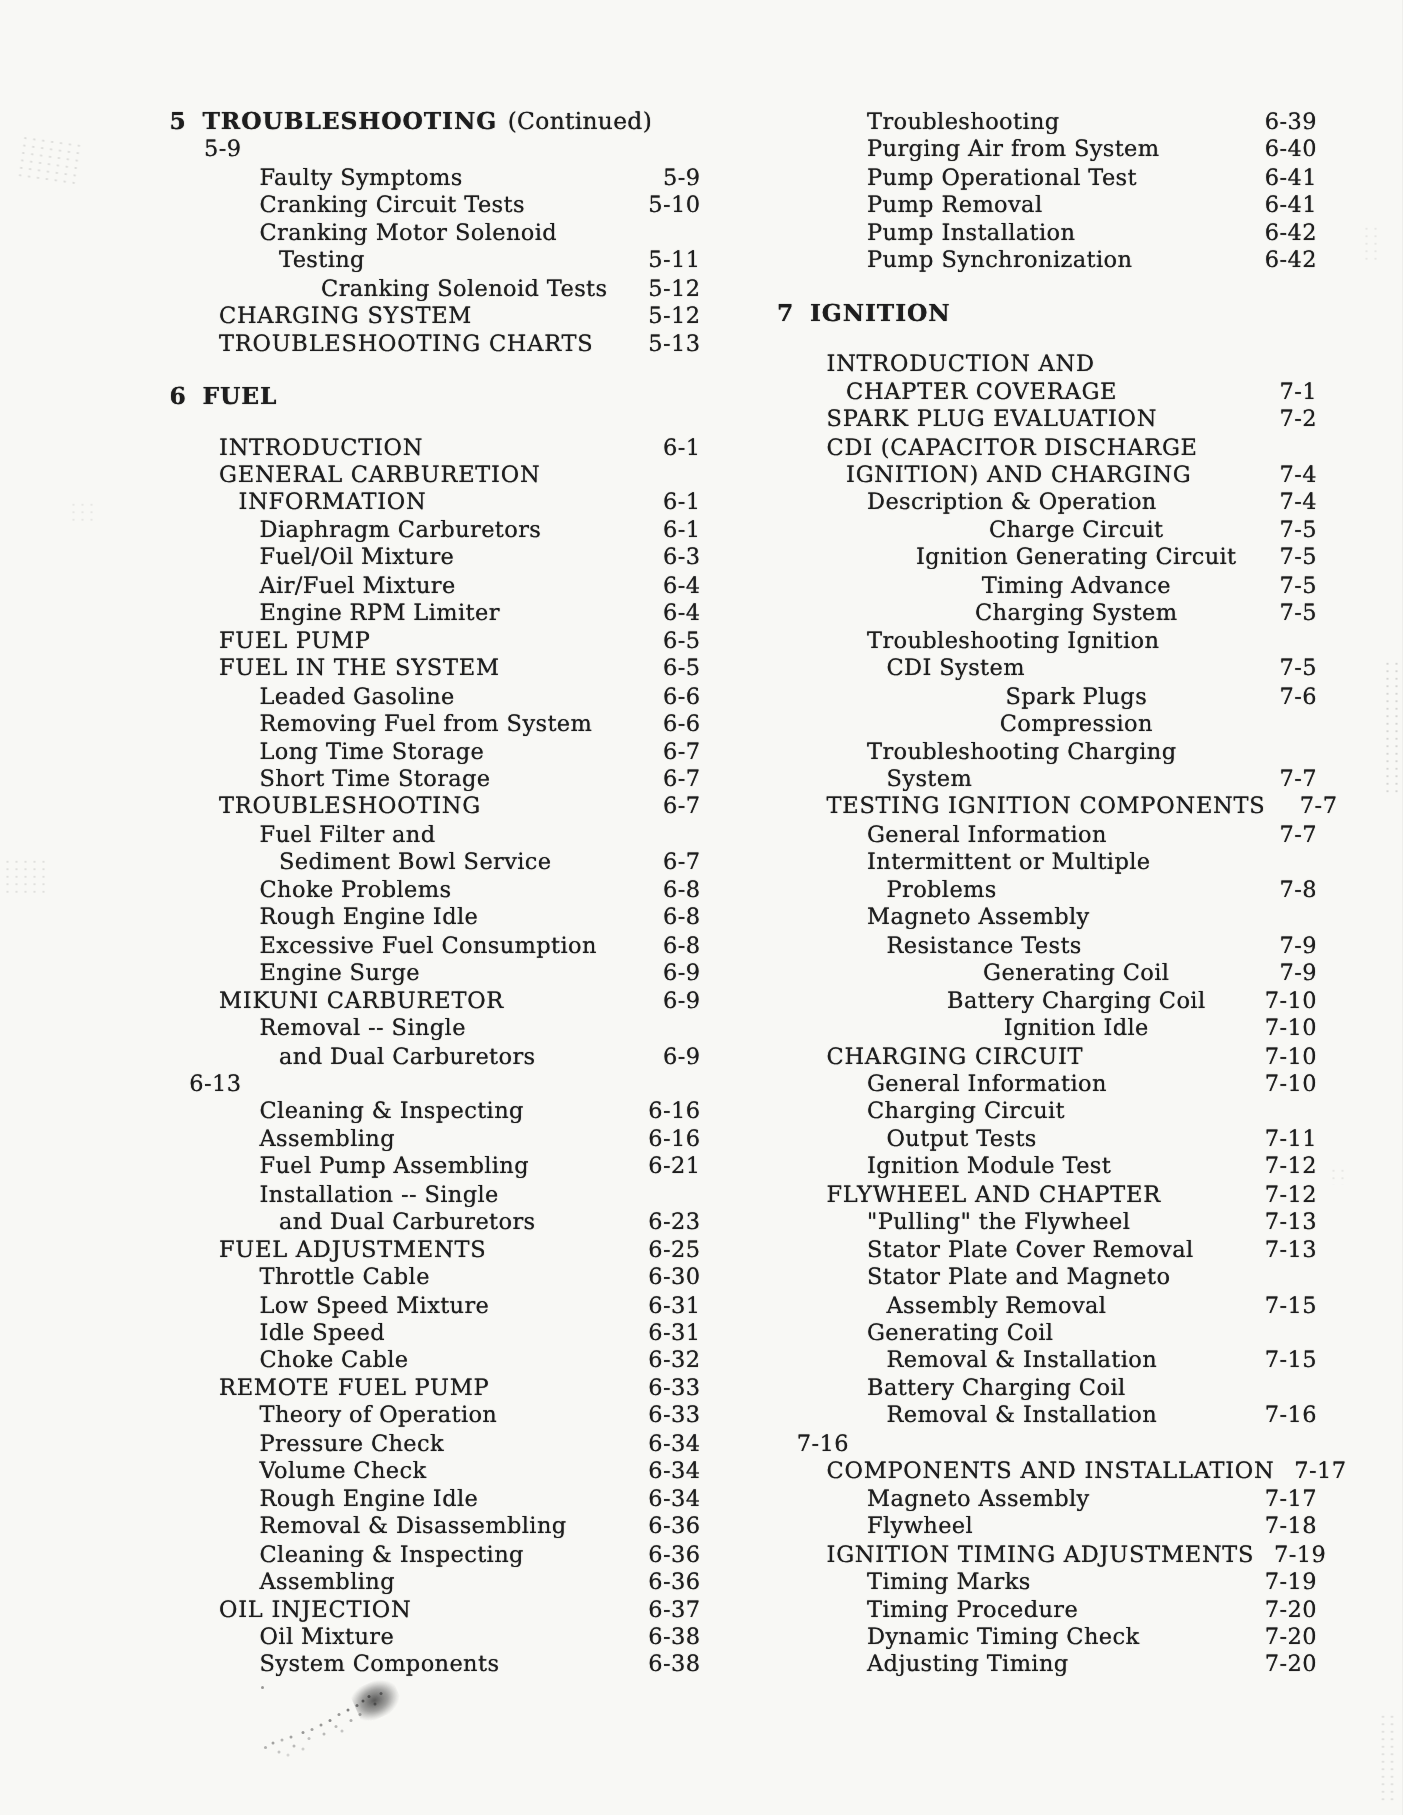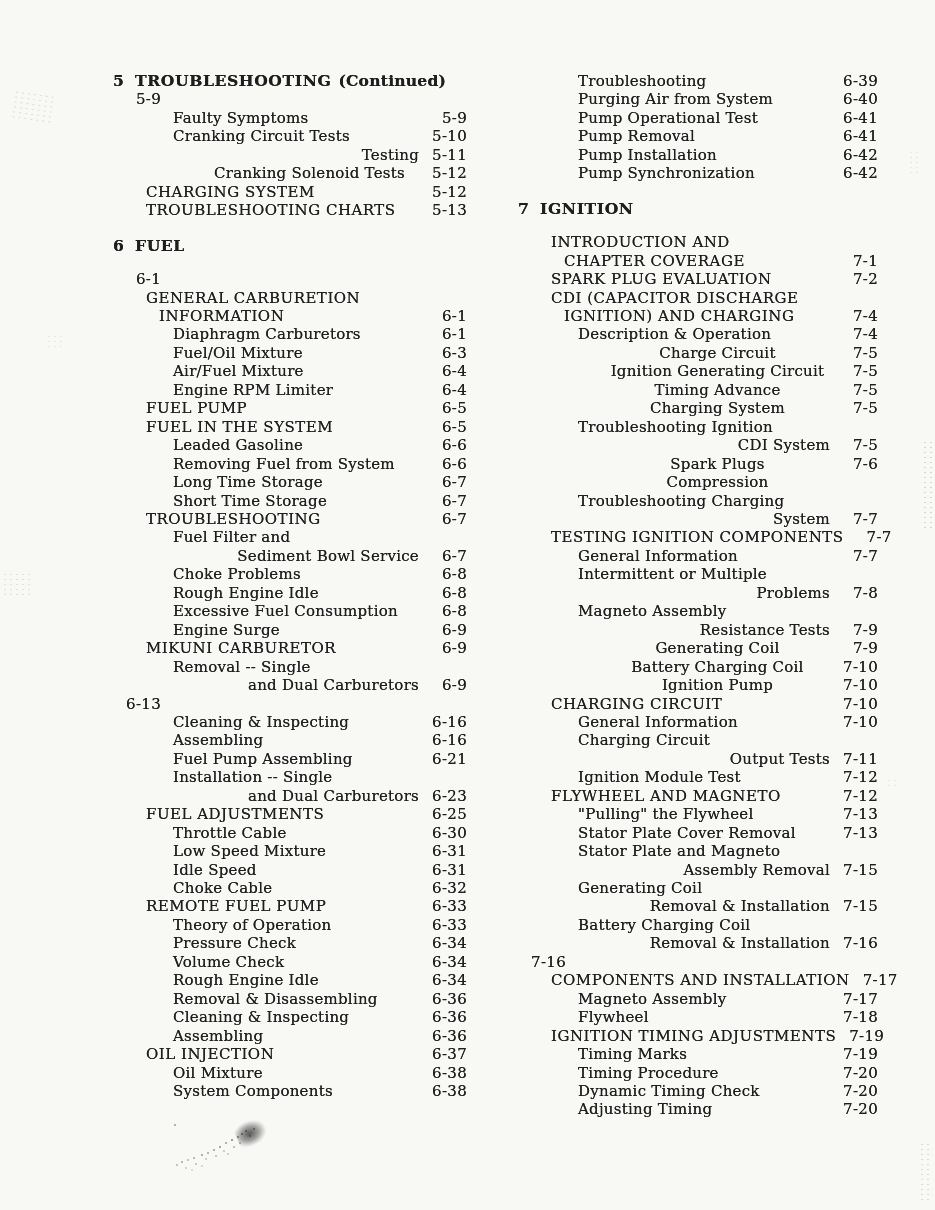--- a/index.html
+++ b/index.html
@@ -37,38 +37,38 @@
     flex:0 0 auto;
     width:48px;
     text-align:right;
     letter-spacing:0.3px;
     text-shadow:0 0 0.55px rgba(30,30,30,0.85);
   }
   
   .lv1  .label { padding-left:33px; letter-spacing:0.5px; }
   .lv1c .label { padding-left:46px; letter-spacing:0.5px; }
   .lv2  .label { padding-left:60px; }
-  .lv2c .label { padding-left:73px;text-align:right; }
+  .lv2c .label { padding-left:73px; }
   .lv3  .label { padding-left:87px;text-align:center; }
 
   .chapter-heading {
     display:flex;
     align-items:baseline;
     line-height:18.45px;
     font-size:15.6px;
     font-weight:bold;
     margin:17px 0 15px 0;
     white-space:nowrap;
     text-shadow:0 0 0.6px rgba(20,20,20,0.9);
   }
   .toc-block:first-child .chapter-heading { margin-top:0; }
   .chapter-heading.continued { margin-bottom:0; }
   .chap-num { flex:0 0 auto; width:22px; letter-spacing:0.4px; }
   .chap-title { letter-spacing:0.6px; }
-  .chap-suffix { font-weight:700; margin-left:7px; letter-spacing:0.2px; }
+  .chap-suffix { font-weight:400; margin-left:7px; letter-spacing:0.2px; }
 
   
   .artifact { position:absolute; pointer-events:none; }
   .smudge-dots {
     left:174px; top:1124px;
     width:2px; height:2px; border-radius:50%;
     background:rgba(55,55,55,0.5);
     box-shadow:
       2px 40px 0 0 rgba(70,70,70,.40), 7px 37px 0 0 rgba(60,60,60,.45),
       13px 35px 0 0 rgba(70,70,70,.38), 19px 33px 0 0 rgba(60,60,60,.45),
@@ -121,20 +121,24 @@
             <span class="page-num">5-9</span>
           </div>
           <div class="entry lv2">
             <span class="label">Faulty Symptoms</span>
             <span class="page-num">5-9</span>
           </div>
           <div class="entry lv2">
             <span class="label">Cranking Circuit Tests</span>
             <span class="page-num">5-10</span>
           </div>
+          <div class="entry lv2">
+            <span class="label">Cranking Motor Solenoid</span>
+            <span class="page-num"></span>
+          </div>
           <div class="entry lv2c">
             <span class="label">Testing</span>
             <span class="page-num">5-11</span>
           </div>
           <div class="entry lv3">
             <span class="label">Cranking Solenoid Tests</span>
             <span class="page-num">5-12</span>
           </div>
           <div class="entry lv1">
             <span class="label">CHARGING SYSTEM</span>
@@ -144,20 +148,21 @@
             <span class="label">TROUBLESHOOTING CHARTS</span>
             <span class="page-num">5-13</span>
           </div>
         </div>
         <div class="toc-block">
           <div class="chapter-heading">
             <span class="chap-num">6</span>
             <span class="chap-title">FUEL</span>
           </div>
           <div class="entry lv1">
+            <span class="label">INTRODUCTION</span>
             <span class="page-num">6-1</span>
           </div>
           <div class="entry lv1">
             <span class="label">GENERAL CARBURETION</span>
             <span class="page-num"></span>
           </div>
           <div class="entry lv1c">
             <span class="label">INFORMATION</span>
             <span class="page-num">6-1</span>
           </div>
@@ -452,21 +457,21 @@
           </div>
           <div class="entry lv3">
             <span class="label">Generating Coil</span>
             <span class="page-num">7-9</span>
           </div>
           <div class="entry lv3">
             <span class="label">Battery Charging Coil</span>
             <span class="page-num">7-10</span>
           </div>
           <div class="entry lv3">
-            <span class="label">Ignition Pump</span>
+            <span class="label">Ignition Idle</span>
             <span class="page-num">7-10</span>
           </div>
           <div class="entry lv1">
             <span class="label">CHARGING CIRCUIT</span>
             <span class="page-num">7-10</span>
           </div>
           <div class="entry lv2">
             <span class="label">General Information</span>
             <span class="page-num">7-10</span>
           </div>
@@ -476,21 +481,21 @@
           </div>
           <div class="entry lv2c">
             <span class="label">Output Tests</span>
             <span class="page-num">7-11</span>
           </div>
           <div class="entry lv2">
             <span class="label">Ignition Module Test</span>
             <span class="page-num">7-12</span>
           </div>
           <div class="entry lv1">
-            <span class="label">FLYWHEEL AND MAGNETO</span>
+            <span class="label">FLYWHEEL AND CHAPTER</span>
             <span class="page-num">7-12</span>
           </div>
           <div class="entry lv2">
             <span class="label">"Pulling" the Flywheel</span>
             <span class="page-num">7-13</span>
           </div>
           <div class="entry lv2">
             <span class="label">Stator Plate Cover Removal</span>
             <span class="page-num">7-13</span>
           </div>

